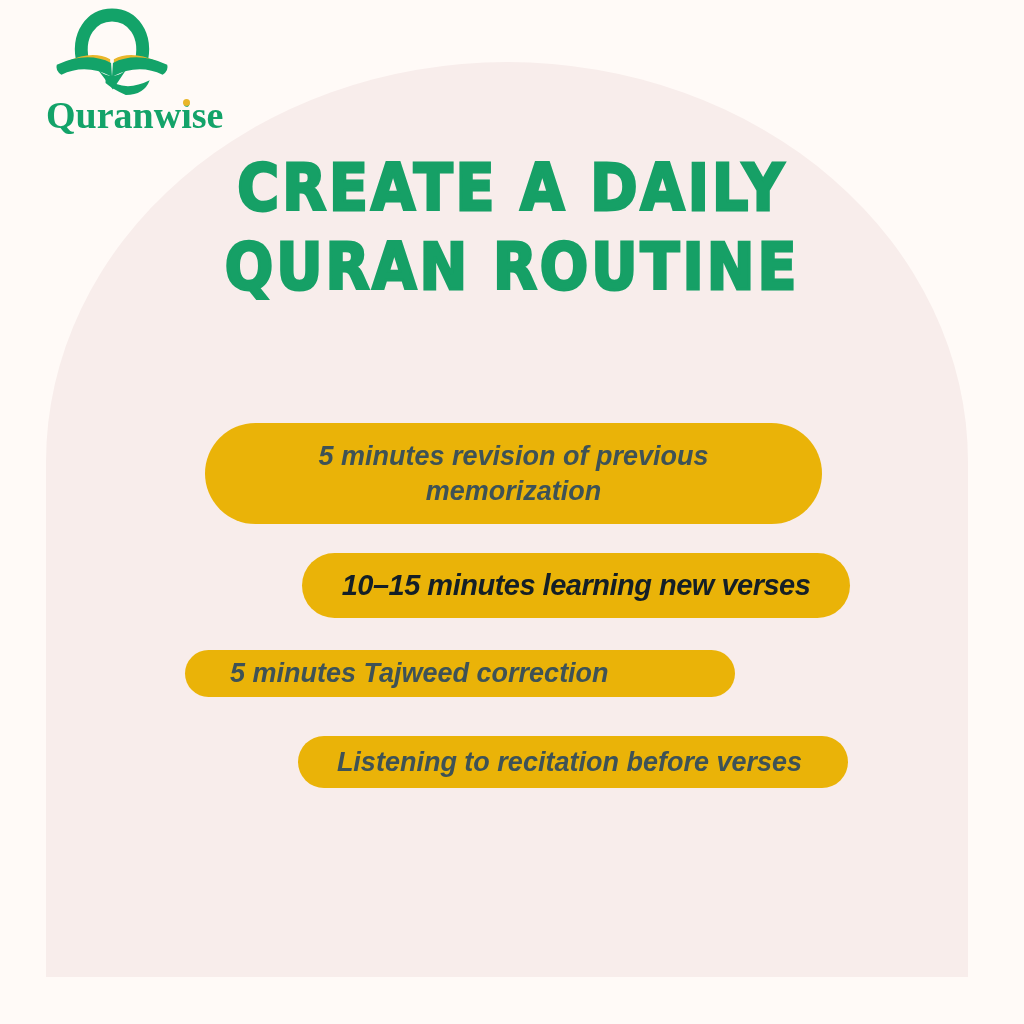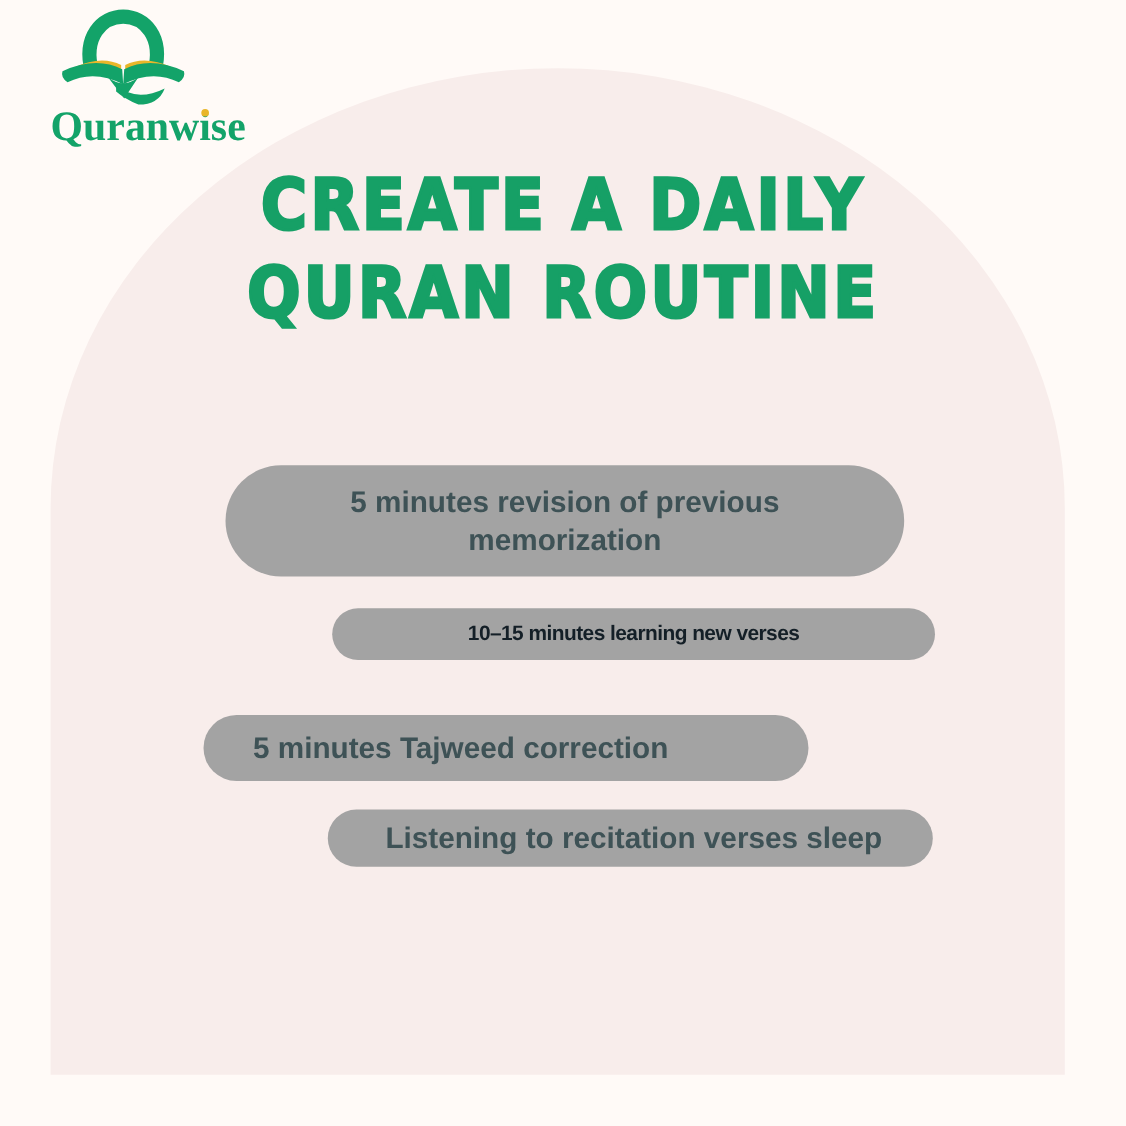--- a/index.html
+++ b/index.html
@@ -31,38 +31,39 @@
     position:absolute;left:0;width:1024px;top:148px;margin:0;
     text-align:center;color:#16a066;
     font-family:"DejaVu Sans", sans-serif;font-weight:bold;
     font-size:57px;line-height:71px;letter-spacing:3px;
     -webkit-text-stroke:2.6px #16a066;
     transform:scaleY(1.12);transform-origin:top center;
   }
   .title span{display:block;}
   
   .pill{
-    position:absolute;background:#a3a3a3;border-radius:52px;
+    position:absolute;background:#eab308;border-radius:52px;
     display:flex;align-items:center;
     color:#3e5256;font-weight:bold;
     font-family:"Liberation Sans", sans-serif;
+    font-style:italic;
   }
   .pill-1{
     left:205px;top:423px;width:617px;height:101px;
     justify-content:center;text-align:center;
     font-size:27px;line-height:35px;
   }
   .pill-1 .pill-label{max-width:500px;}
   .pill-2{
-    left:302px;top:553px;width:548px;height:47px;
-    justify-content:center;font-size:19px;color:#141f27;
+    left:302px;top:553px;width:548px;height:65px;
+    justify-content:center;font-size:29px;color:#141f27;
     letter-spacing:-0.5px;
   }
   .pill-3{
-    left:185px;top:650px;width:550px;height:60px;
+    left:185px;top:650px;width:550px;height:47px;
     justify-content:flex-start;padding-left:45px;box-sizing:border-box;
     font-size:27px;
   }
   .pill-4{
     left:298px;top:736px;width:550px;height:52px;
     justify-content:flex-end;padding-right:46px;box-sizing:border-box;
     font-size:27px;
   }
 </style>
 </head>
@@ -102,14 +103,14 @@
 
 <div class="pill pill-2">
   <span class="pill-label">10–15 minutes learning new verses</span>
 </div>
 
 <div class="pill pill-3">
   <span class="pill-label">5 minutes Tajweed correction</span>
 </div>
 
 <div class="pill pill-4">
-  <span class="pill-label">Listening to recitation verses sleep</span>
+  <span class="pill-label">Listening to recitation before verses</span>
 </div>
 
 </body></html>

